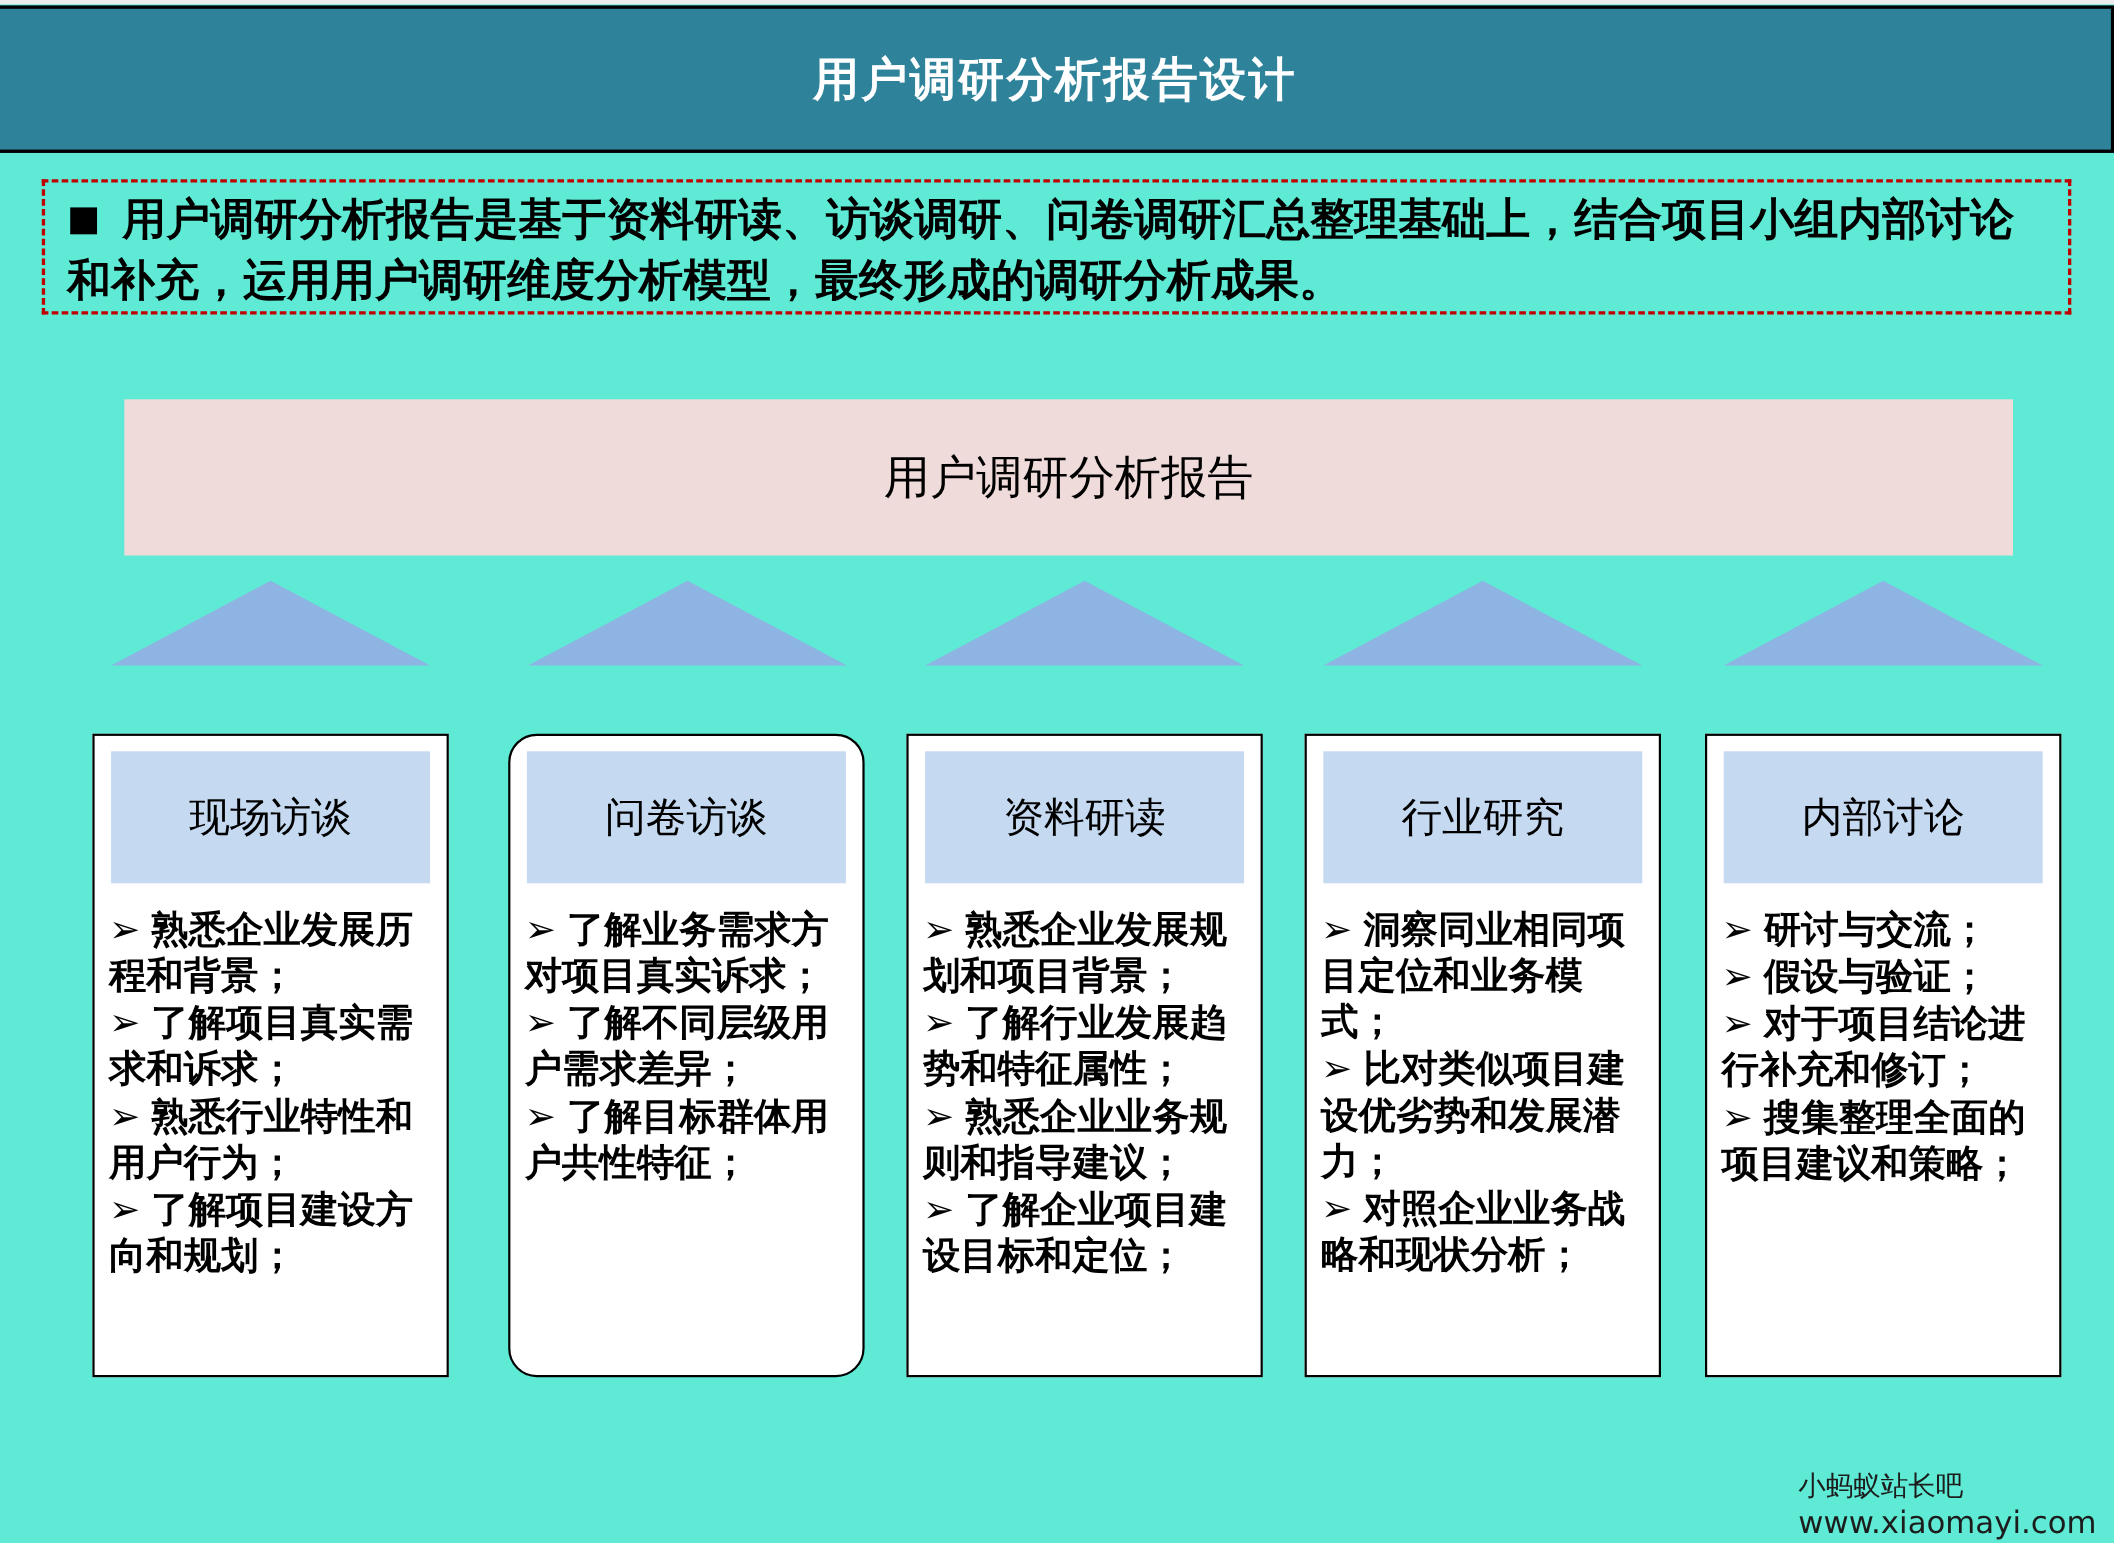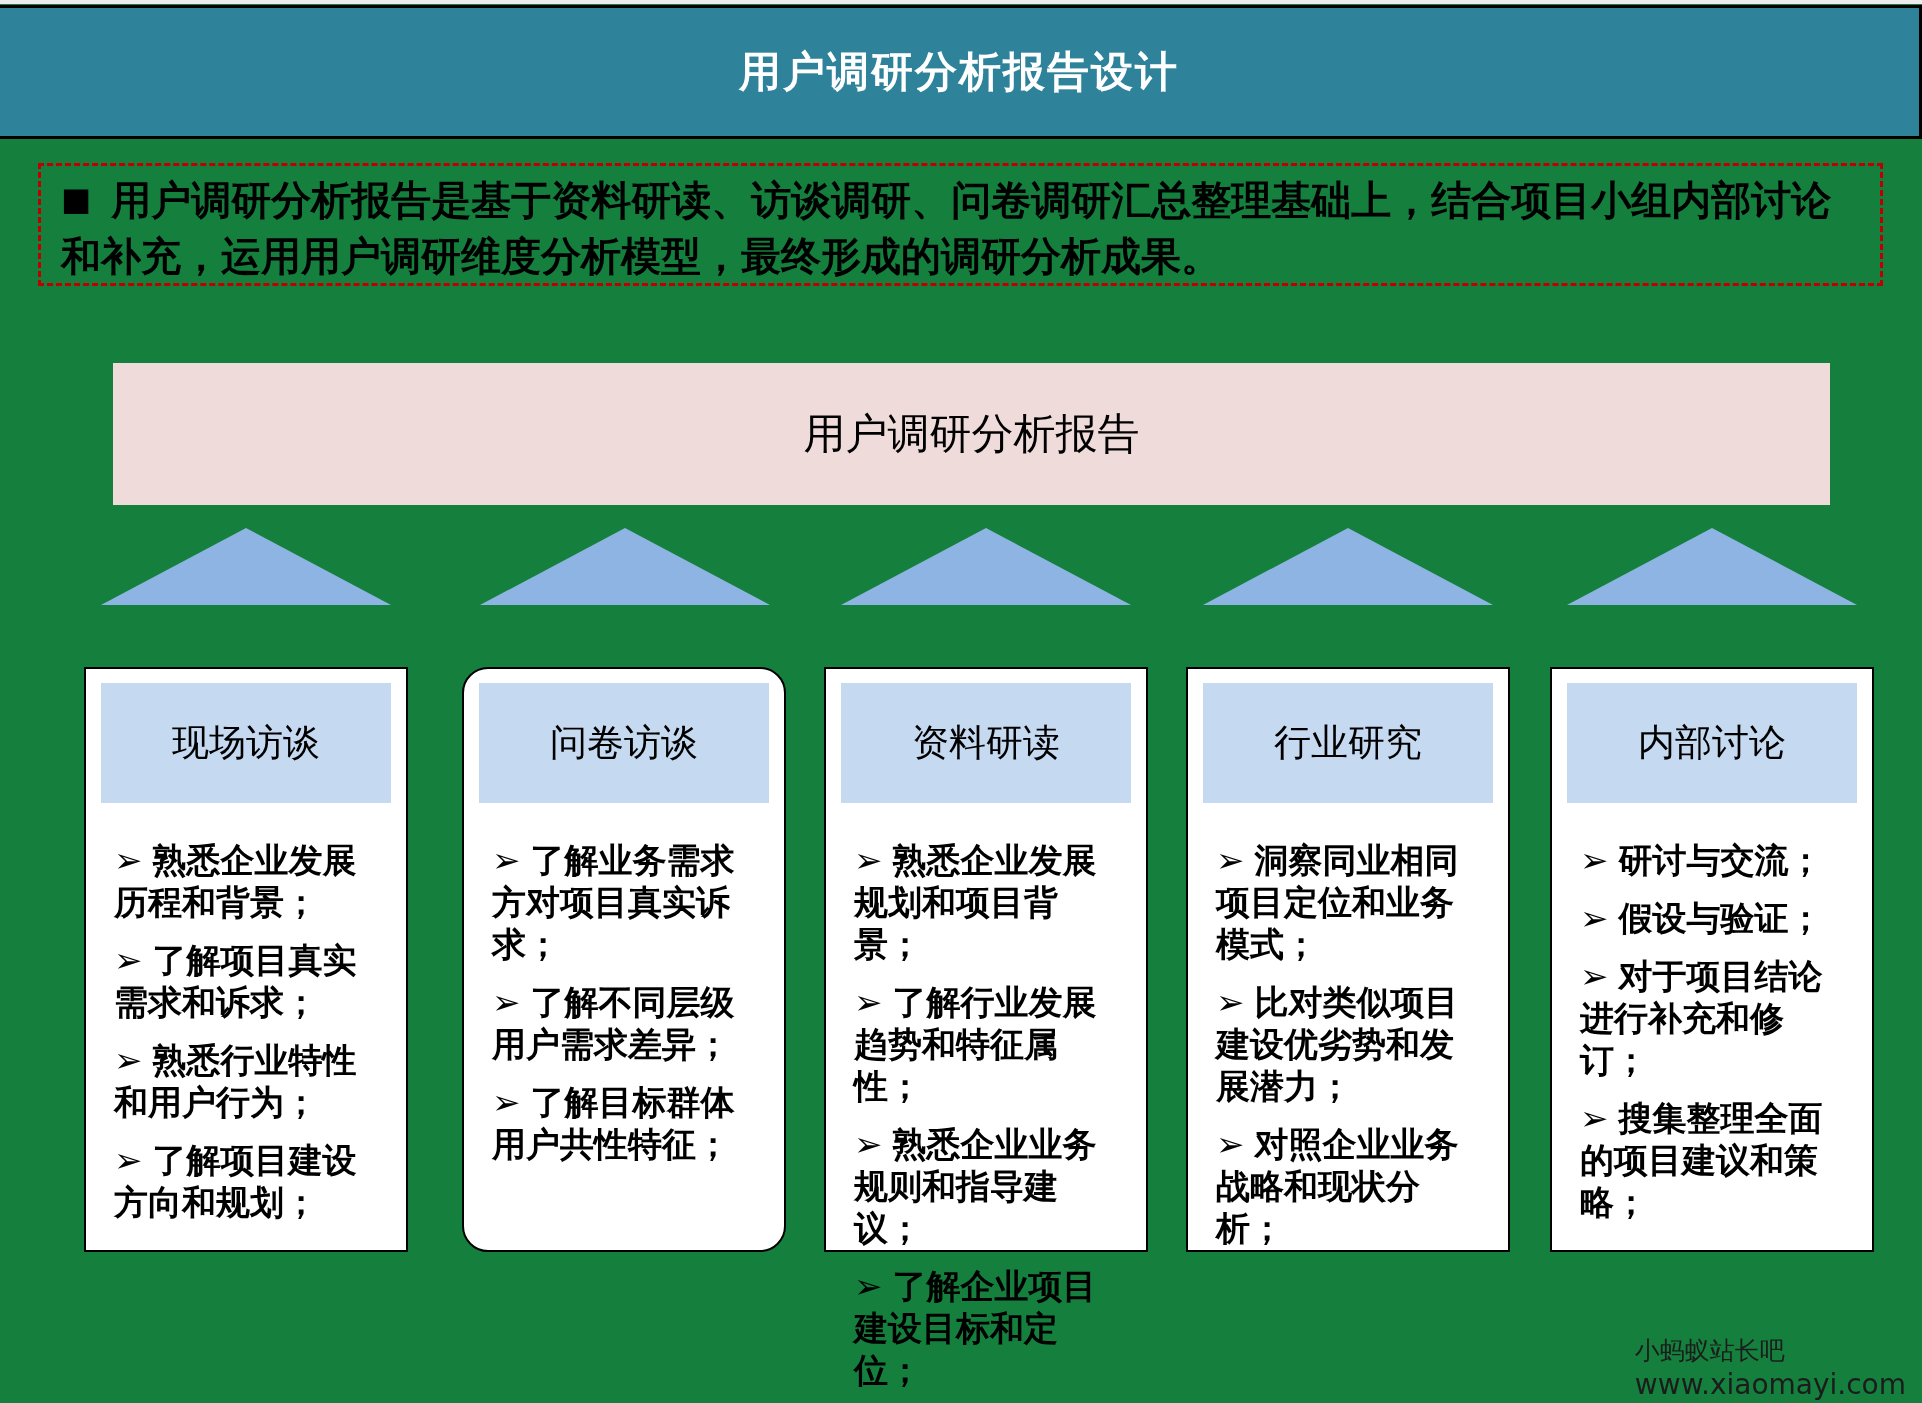--- a/index.html
+++ b/index.html
@@ -1,17 +1,17 @@
 <!DOCTYPE html>
 <html style="--header-teal: #2E839B; --report-pink: #F0DBDB; --triangle-blue: #8DB4E2; --column-header-blue: #C5D9F1; --intro-border-red: #C00000;"><head>
 <meta charset="utf-8">
 <style>
   html,body { margin:0; padding:0; background:#ffffff; }
   .slide {
-    position:relative; width:1922px; height:1403px; background:#15803d;
+    position:relative; width:1922px; height:1403px; background:#5eead4;
     font-family:"DejaVu Sans","Liberation Sans",sans-serif; overflow:hidden;
   }
   .top-edge { position:absolute; left:0; top:0; width:1922px; height:4px; background:#ececec; }
 
   
   .header {
     position:absolute; left:-4px; top:5px; width:1926px; height:134px;
     background:var(--header-teal,#2E839B); border:3px solid #000; box-sizing:border-box;
     display:flex; align-items:center; justify-content:center;
   }
@@ -50,21 +50,21 @@
   .col-header {
     margin:14px 15px 0 15px; height:120px;
     background:var(--column-header-blue,#C5D9F1);
     display:flex; align-items:center; justify-content:center;
     font-size:37px; color:#000;
   }
   .col-body {
     padding:20px 8px 0 12px; font-size:34px; font-weight:bold;
     line-height:42px; color:#000;
   }
-  .bullet-item { margin:16px; }
+  .bullet-item { margin:1px; }
   .bullet-item .arrow {
     font-family:"DejaVu Sans",sans-serif; font-weight:normal; margin-right:10px;
   }
 
   
   .footer { position:absolute; right:16px; top:1334px; text-align:left; color:#1c1c1c; }
   .footer .site-name { font-size:25px; line-height:33px; }
   .footer .site-url  { font-size:28px; line-height:35px; }
 </style>
 </head>

